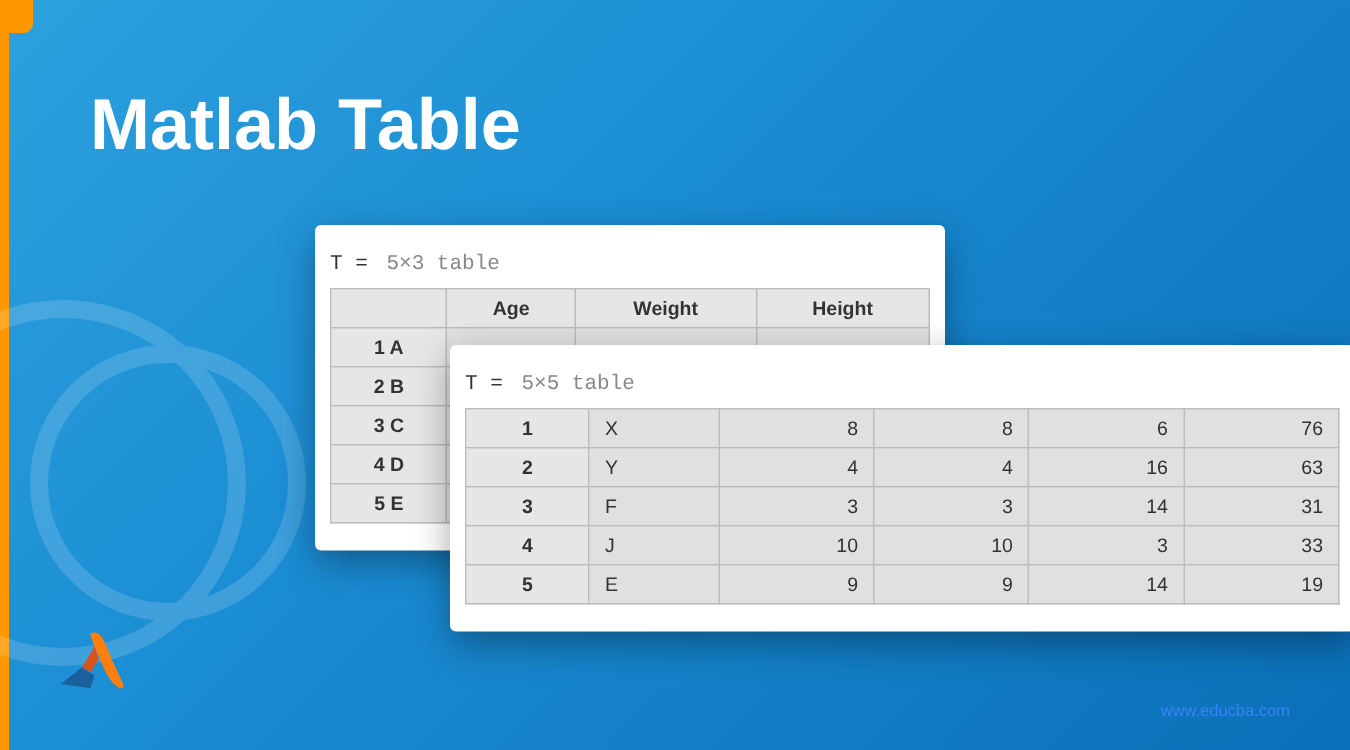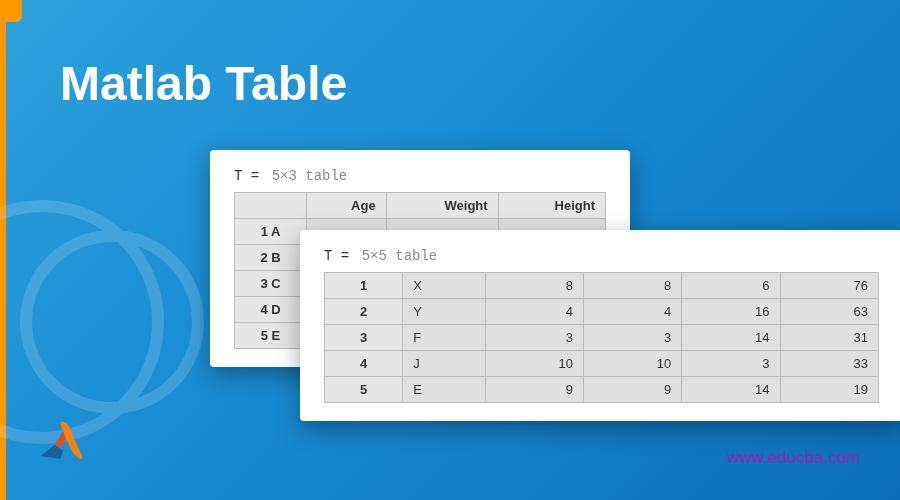--- a/index.html
+++ b/index.html
@@ -46,21 +46,21 @@
     top: 56px;
     color: #fff;
     font-size: 48px;
     font-weight: 600;
   }
   .card {
     position: absolute;
     background: #fff;
     border-radius: 4px;
     box-shadow: 0 8px 24px rgba(0,0,0,0.35);
-    padding: 18px 24px;
+    padding: 18px 10px;
   }
   .card-back { left: 210px; top: 150px; width: 420px; }
   .card-front { left: 300px; top: 230px; width: 603px; }
   .table-caption {
     font-family: 'Courier New', monospace;
     font-size: 14px;
     color: #888;
     margin-bottom: 8px;
   }
   .table-caption .tvar { color: #333; margin-right: 4px; }
@@ -70,44 +70,44 @@
     font-size: 13px;
     color: #333;
   }
   .mtable th, .mtable td {
     border: 1px solid #bbb;
     padding: 5px 10px;
     background: #e0e0e0;
   }
   .mtable th {
     font-weight: bold;
-    text-align: right;
+    text-align: center;
     background: #e6e6e6;
   }
   .mtable .rowlabel {
     font-weight: bold;
     text-align: center;
     background: #e6e6e6;
     white-space: nowrap;
   }
   .mtable td.num { text-align: right; }
   .mtable td.txt { text-align: left; }
   .logo {
     position: absolute;
     left: 35px;
     bottom: 30px;
     width: 56px;
     height: 56px;
   }
   .footer-url {
     position: absolute;
     right: 40px;
-    bottom: 32px;
-    color: #a21caf;
-    font-size: 17px;
+    bottom: 20px;
+    color: #3b82f6;
+    font-size: 11px;
   }
 </style>
 </head>
 <body>
 
 <div class="accent-left"></div>
 <div class="accent-top"></div>
 <div class="bg-circles"></div>
 
 <div class="title">Matlab Table</div>

